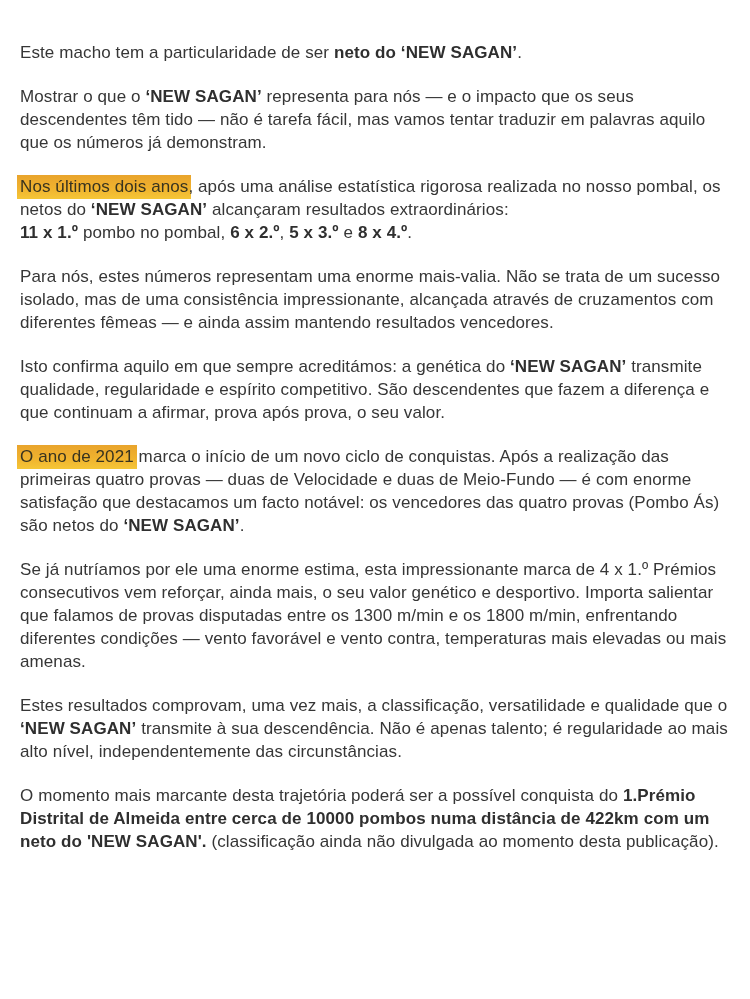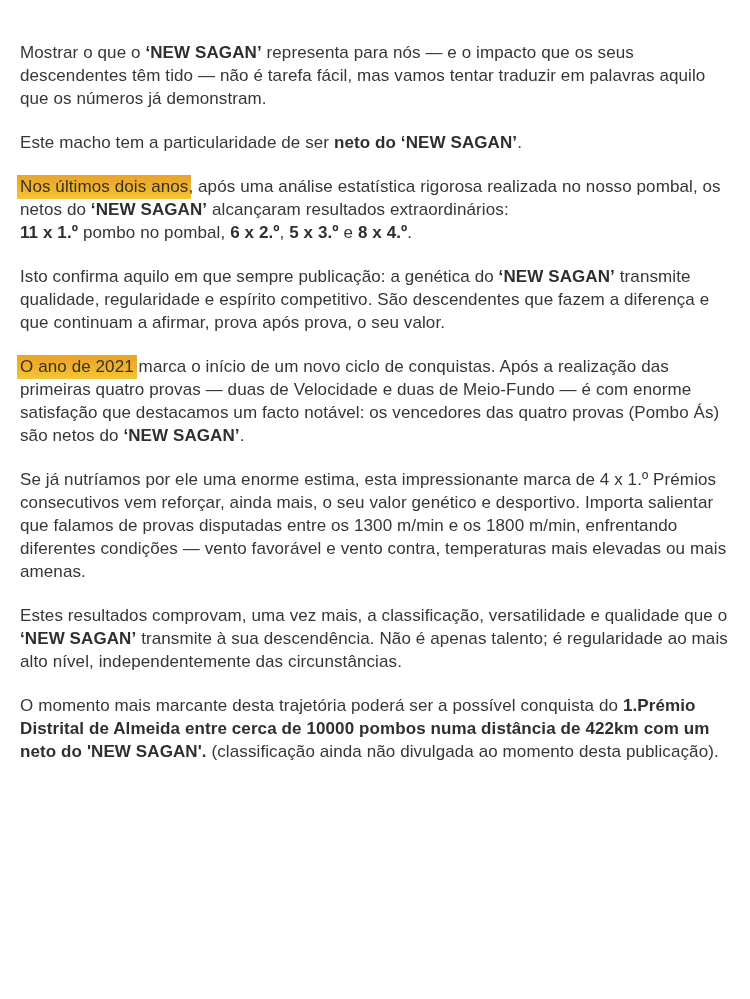--- a/index.html
+++ b/index.html
@@ -36,28 +36,29 @@
     color: #38331f;
     padding: 2px 3px 3px 3px;
     margin: 0 -3px;
   }
 </style>
 </head>
 <body>
 
 <div class="page">
 
+  <p class="para"><span>Este macho tem a particularidade de ser </span><span class="b">neto do ‘NEW SAGAN’</span><span>.</span></p>
+
   <p class="para"><span>Mostrar o que o </span><span class="b">‘NEW SAGAN’</span><span> representa para nós — e o impacto que os seus descendentes têm tido — não é tarefa fácil, mas vamos tentar traduzir em palavras aquilo que os números já demonstram.</span></p>
-
-  <p class="para"><span>Este macho tem a particularidade de ser </span><span class="b">neto do ‘NEW SAGAN’</span><span>.</span></p>
 
   <p class="para"><span class="hl">Nos últimos dois anos</span><span>, após uma análise estatística rigorosa realizada no nosso pombal, os netos do </span><span class="b">‘NEW SAGAN’</span><span> alcançaram resultados extraordinários:</span><br><span class="b">11 x 1.º</span><span> pombo no pombal, </span><span class="b">6 x 2.º</span><span>, </span><span class="b">5 x 3.º</span><span> e </span><span class="b">8 x 4.º</span><span>.</span></p>
 
+  <p class="para"><span>Para nós, estes números representam uma enorme mais-valia. Não se trata de um sucesso isolado, mas de uma consistência impressionante, alcançada através de cruzamentos com diferentes fêmeas — e ainda assim mantendo resultados vencedores.</span></p>
 
-  <p class="para"><span>Isto confirma aquilo em que sempre publicação: a genética do </span><span class="b">‘NEW SAGAN’</span><span> transmite qualidade, regularidade e espírito competitivo. São descendentes que fazem a diferença e que continuam a afirmar, prova após prova, o seu valor.</span></p>
+  <p class="para"><span>Isto confirma aquilo em que sempre acreditámos: a genética do </span><span class="b">‘NEW SAGAN’</span><span> transmite qualidade, regularidade e espírito competitivo. São descendentes que fazem a diferença e que continuam a afirmar, prova após prova, o seu valor.</span></p>
 
   <p class="para"><span class="hl">O ano de 2021</span><span> marca o início de um novo ciclo de conquistas. Após a realização das primeiras quatro provas — duas de Velocidade e duas de Meio-Fundo — é com enorme satisfação que destacamos um facto notável: os vencedores das quatro provas (Pombo Ás) são netos do </span><span class="b">‘NEW SAGAN’</span><span>.</span></p>
 
   <p class="para"><span>Se já nutríamos por ele uma enorme estima, esta impressionante marca de 4 x 1.º Prémios consecutivos vem reforçar, ainda mais, o seu valor genético e desportivo. Importa salientar que falamos de provas disputadas entre os 1300 m/min e os 1800 m/min, enfrentando diferentes condições — vento favorável e vento contra, temperaturas mais elevadas ou mais amenas.</span></p>
 
   <p class="para"><span>Estes resultados comprovam, uma vez mais, a classificação, versatilidade e qualidade que o </span><span class="b">‘NEW SAGAN’</span><span> transmite à sua descendência. Não é apenas talento; é regularidade ao mais alto nível, independentemente das circunstâncias.</span></p>
 
   <p class="para"><span>O momento mais marcante desta trajetória poderá ser a possível conquista do </span><span class="b">1.Prémio Distrital de Almeida entre cerca de 10000 pombos numa distância de 422km com um neto do 'NEW SAGAN'.</span><span> (classificação ainda não divulgada ao momento desta publicação).</span></p>
 
 </div>

